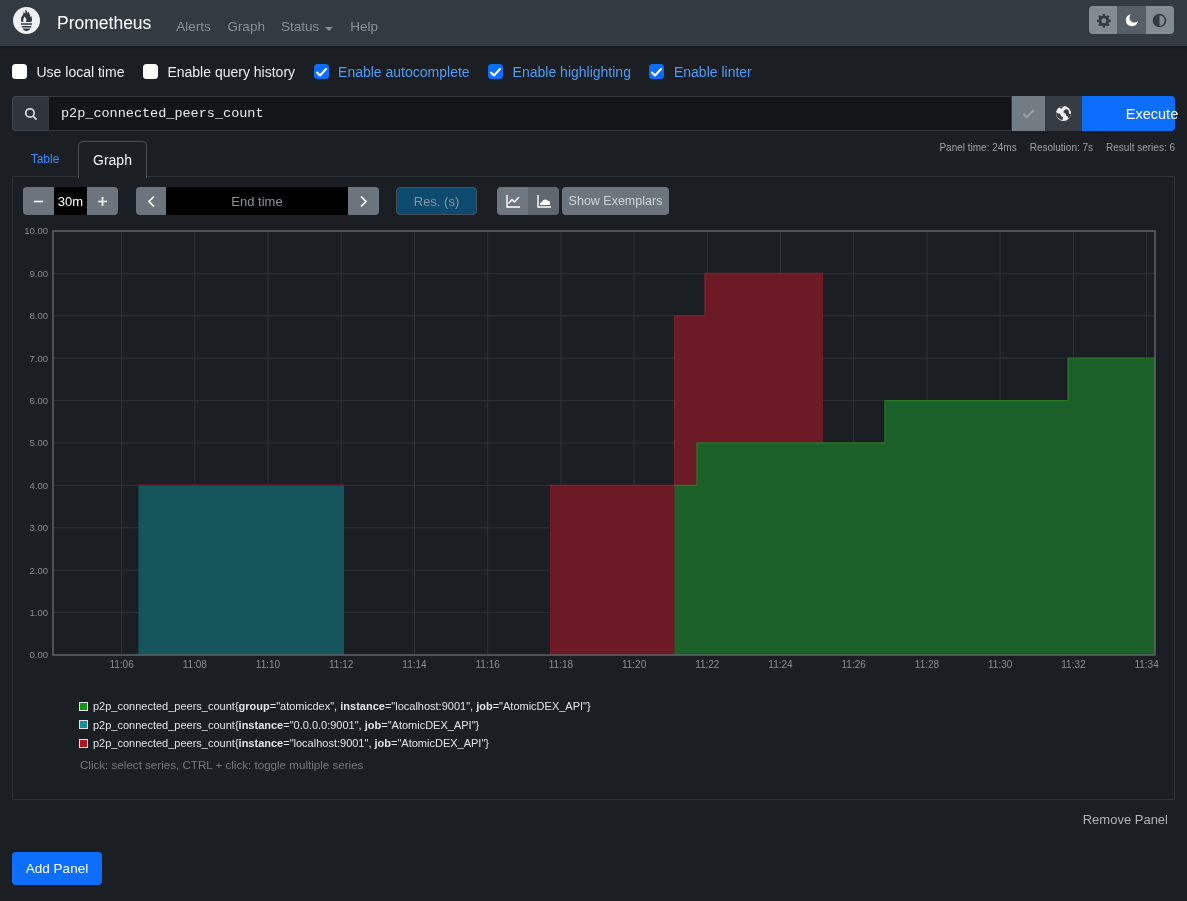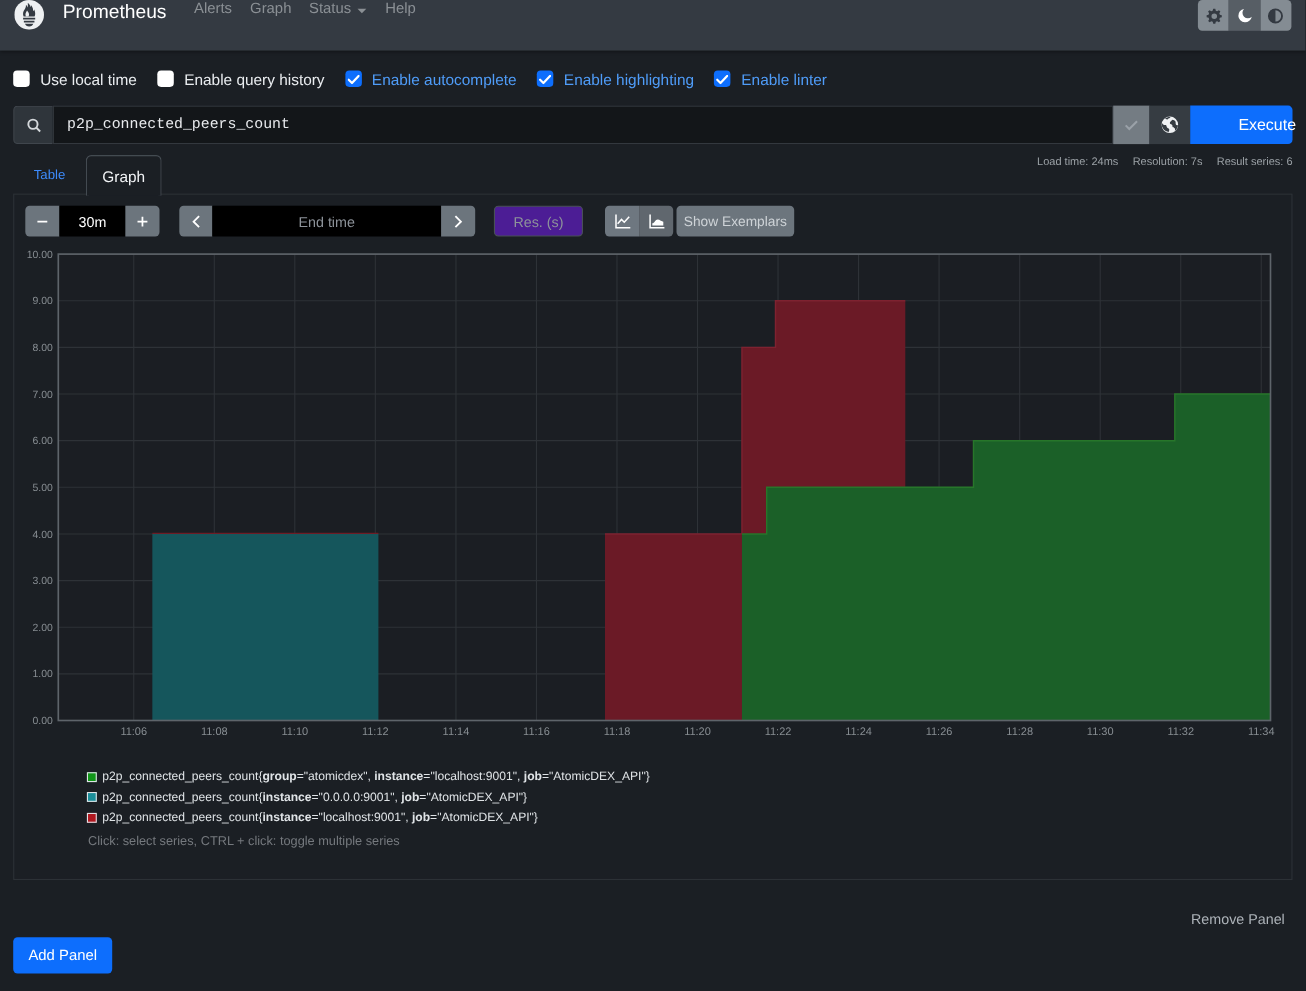--- a/index.html
+++ b/index.html
@@ -1,17 +1,17 @@
 <!DOCTYPE html>
 <html><head>
 <meta charset="utf-8">
 <style>
 * { margin:0; padding:0; box-sizing:border-box; }
 html,body { width:1187px; height:901px; background:#1b1f24; font-family:"Liberation Sans",sans-serif; overflow:hidden; position:relative; }
-.navbar { position:absolute; left:0; top:0; width:1187px; height:46px; background:#343a42; box-shadow:0 1px 3px rgba(0,0,0,0.35); display:flex; align-items:flex-start; padding:0 13px; }
+.navbar { position:absolute; left:0; top:0; width:1187px; height:46px; background:#343a42; box-shadow:0 1px 3px rgba(0,0,0,0.35); display:flex; align-items:flex-end; padding:12px 13px; }
 .brand-title { color:#fff; font-size:17.5px; margin-left:17px; }
 .navlinks { display:flex; align-items:center; margin-left:25px; color:#8b9095; font-size:13.5px; }
 .caret { display:inline-block; width:0; height:0; border-left:4.5px solid transparent; border-right:4.5px solid transparent; border-top:4.5px solid #8b9095; margin-left:6px; }
 .nav-right { margin-left:auto; display:flex; }
 .tbtn { width:28.3px; height:28px; display:flex; align-items:center; justify-content:center; background:#848c93; }
 .tbtn.mid { background:#575e65; }
 .tbtn.first { border-radius:4px 0 0 4px; }
 .tbtn.last { border-radius:0 4px 4px 0; }
 .checkrow { position:absolute; left:12px; top:63px; display:flex; align-items:center; font-size:14px; color:#e9ecef; height:17px; }
 .chk { display:flex; align-items:center; margin-right:18.5px; }
@@ -32,32 +32,32 @@
 .stats { position:absolute; right:0; top:1px; color:#9ba1a6; font-size:10px; }
 .stats span { margin-left:13px; }
 .panel { position:absolute; left:12px; top:176px; width:1163px; height:624px; border:1px solid #2c3136; }
 .controls { position:absolute; left:10px; top:10px; display:flex; align-items:center; height:28px; }
 .grp { display:flex; height:28px; }
 .gbtn { background:#6c757d; color:#fff; display:flex; align-items:center; justify-content:center; }
 .gbtn.l { border-radius:4px 0 0 4px; }
 .gbtn.r { border-radius:0 4px 4px 0; }
 .binput { background:#000; color:#fff; display:flex; align-items:center; justify-content:center; font-size:13px; }
 .ph { color:#8d939a; }
-.res { width:81px; height:28px; background:#4c1d95; border:1px solid #495057; border-radius:4px; display:flex; align-items:center; justify-content:center; font-size:13px; color:#8d939a; margin-left:17px; }
+.res { width:81px; height:28px; background:#0c4a6e; border:1px solid #495057; border-radius:4px; display:flex; align-items:center; justify-content:center; font-size:13px; color:#8d939a; margin-left:17px; }
 .ctoggle { display:flex; margin-left:20px; }
 .cbtn { width:31px; height:28px; display:flex; align-items:center; justify-content:center; }
 .cbtn.a { background:#6e7780; border-radius:4px 0 0 4px; }
 .cbtn.b { background:#60676e; border-radius:0 4px 4px 0; }
 .exemplars { margin-left:3px; height:28px; width:107px; background:#6c757d; color:#ced3d7; font-size:12.5px; display:flex; align-items:center; justify-content:center; border-radius:4px; }
 #chart { position:absolute; left:0; top:45px; }
 .legend { position:absolute; left:65.5px; top:520px; font-size:11px; color:#dfe3e6; }
 .lrow { display:flex; align-items:center; height:18.5px; }
 .lsq { width:9px; height:9px; border:1.5px solid #dee2e6; margin-right:5.5px; flex:none; }
 .clicktext { position:absolute; left:67px; top:581px; color:#75797e; font-size:11.6px; }
-.removep { position:absolute; right:19px; top:812px; color:#adb3b9; font-size:13px;margin-top:16px; }
+.removep { position:absolute; right:19px; top:812px; color:#adb3b9; font-size:13px; }
 .addpanel { position:absolute; left:12px; top:852px; width:90px; height:33px; background:#0d6efd; border-radius:4px; color:#fff; font-size:13.5px; display:flex; align-items:center; justify-content:center; }
 </style>
 </head>
 <body>
 
 <div class="navbar">
   <svg width="27" height="27" viewBox="0 0 27 27" style="flex:none">
     <circle cx="13.5" cy="13.5" r="13.5" fill="#eef0f2"></circle>
     <path fill="#343a42" d="M8.4 15 C8 13.8 7.8 12.8 8 11.6 C8.3 9.8 9.4 8.6 10.1 7.2 C10.5 6.4 10.7 5.5 10.6 4.4 C11.4 5.2 11.8 6 12 6.9 C12.4 5.7 12.5 4.3 12.2 2.6 C13.6 3.6 14.6 5.1 14.8 6.7 C15.1 6.1 15.2 5.4 15.1 4.6 C16 5.6 16.6 6.6 16.9 7.8 C17.1 8.6 17.1 9.4 17 10.2 C17.5 9.8 17.9 9.3 18.1 8.7 C18.9 10.6 19.2 12.2 18.9 13.6 C18.8 14.1 18.6 14.6 18.4 15 Z M8 16.2 H19 V17.8 H8 Z M8.7 18.9 H18.3 V20.5 H8.7 Z M9.7 21.6 H17.3 C16.9 22.95 15.35 24 13.5 24 C11.65 24 10.1 22.95 9.7 21.6 Z"></path>
     <path fill="#eef0f2" d="M10.5 15 C10.1 14 10 13 10.3 12.1 C10.6 11.2 11.3 10.5 11.6 9.6 C12.4 10.8 13.3 11.6 13.4 13 C13.45 13.75 13.2 14.45 12.85 15 Z"></path>
@@ -127,45 +127,45 @@
         <circle cx="8.5" cy="8.5" r="7.5" fill="#eff1f3"></circle>
         <path fill="#363c42" d="M4.2 2.6 C5.6 1.6 7.4 1.1 9.1 1.3 C8.9 2 8.3 2.3 7.6 2.5 C6.9 2.7 6.9 3.5 6.1 3.6 C5.4 3.7 4.8 3.1 4.2 2.6 Z M11 3.9 C11.9 4.2 13 4.5 13.5 5.3 C14 6.2 13.6 7.3 14 8.2 C14.3 9 15.2 9.1 15.9 8.6 C15.8 10.7 14.8 12.7 13.1 14 C13.2 13.2 13.4 12.3 12.9 11.7 C12.4 11 11.6 11.1 11.1 10.5 C10.6 9.8 11 9 10.5 8.4 C10 7.8 9.1 8 8.7 7.4 C8.3 6.8 8.6 6 9.2 5.5 C9.8 5 10.4 4.3 11 3.9 Z M1.2 6.9 C2 7.3 2.1 8.2 2.9 8.5 C3.7 8.9 4.5 8.3 5.1 8.9 C5.7 9.5 5.5 10.4 6 11 C6.5 11.7 7.4 11.5 7.8 12.2 C8.2 12.8 7.8 14.1 7.4 15.1 C4.6 14.7 2.2 12.8 1.4 10.1 C1.1 9.1 1 8 1.2 6.9 Z"></path>
       </svg>
     </div>
   <div class="q-exec">Execute</div>
 </div>
 
 <div class="tabsrow">
   <div class="tab-table">Table</div>
   <div class="tab-graph">Graph</div>
-  <div class="stats"><span style="margin-left:0">Load time: 24ms</span><span>Resolution: 7s</span><span>Result series: 6</span></div>
+  <div class="stats"><span style="margin-left:0">Panel time: 24ms</span><span>Resolution: 7s</span><span>Result series: 6</span></div>
 </div>
 
 <div class="panel">
   <div class="controls">
     <div class="grp">
       <div class="gbtn l" style="width:31px">
           <svg width="11" height="11" viewBox="0 0 11 11">
             <path d="M1 5.5 H10" stroke="#fff" stroke-width="1.6"></path>
           </svg>
         </div>
-      <div class="binput" style="width:60px">30m</div>
+      <div class="binput" style="width:33px">30m</div>
       <div class="gbtn r" style="width:31px">
           <svg width="11" height="11" viewBox="0 0 11 11">
             <path d="M1 5.5 H10 M5.5 1 V10" stroke="#fff" stroke-width="1.6"></path>
           </svg>
         </div>
     </div>
     <div class="grp" style="margin-left:18px">
       <div class="gbtn l" style="width:30px">
           <svg width="9" height="13" viewBox="0 0 9 13">
             <path d="M7 1.5 L2 6.5 L7 11.5" stroke="#fff" stroke-width="1.7" fill="none"></path>
           </svg>
         </div>
-      <div class="binput" style="width:208px">
+      <div class="binput" style="width:182px">
           <span class="ph">End time</span>
         </div>
       <div class="gbtn r" style="width:31px">
           <svg width="9" height="13" viewBox="0 0 9 13">
             <path d="M2 1.5 L7 6.5 L2 11.5" stroke="#fff" stroke-width="1.7" fill="none"></path>
           </svg>
         </div>
     </div>
     <div class="res">Res. (s)</div>
     <div class="ctoggle">

